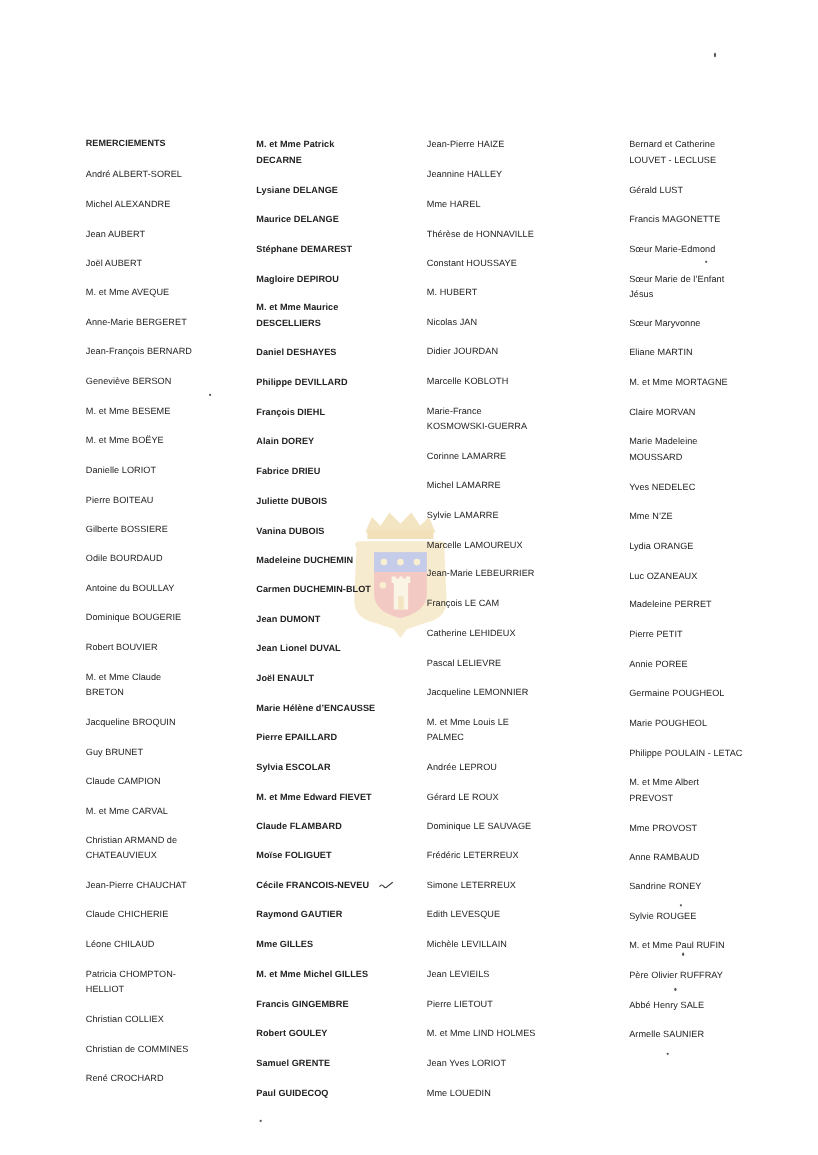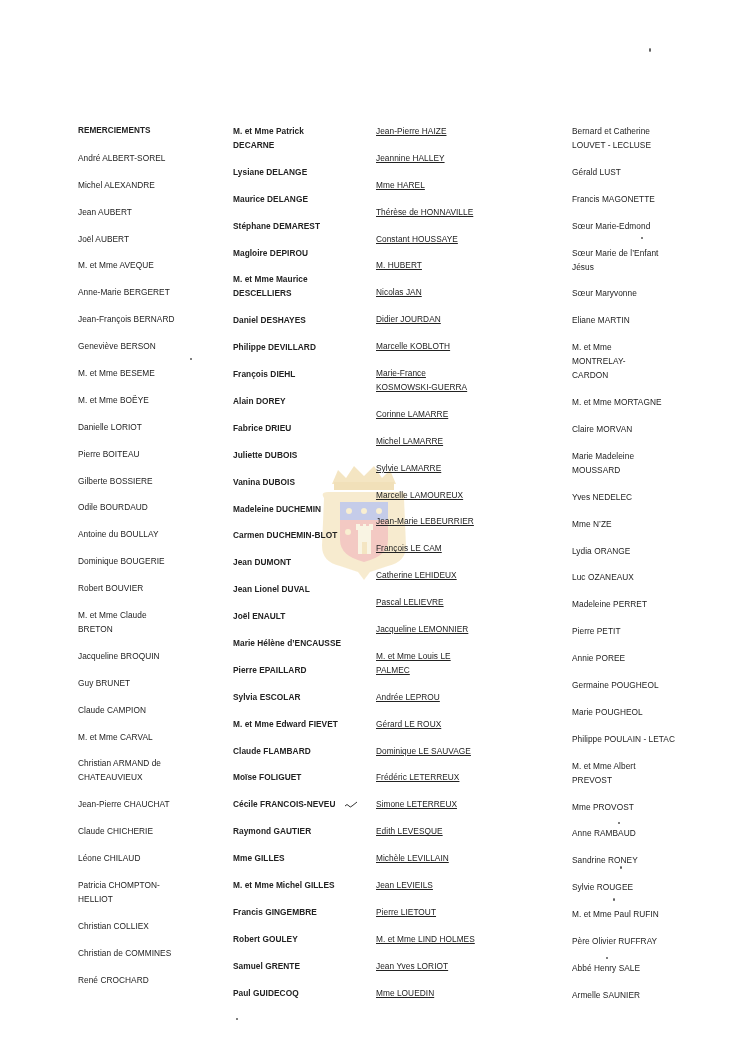--- a/index.html
+++ b/index.html
@@ -5,21 +5,21 @@
     html, body { margin: 0; padding: 0; background: #ffffff; }
     body {
       width: 744px; height: 1050px; position: relative; overflow: hidden;
       font-family: "Liberation Sans", "DejaVu Sans", sans-serif;
       color: #222222;
     }
     .page { position: absolute; inset: 0; }
     .col { position: absolute; top: 84px; width: 150px; margin-top: 40px; }
     .col-1 { left: 78px; }
     .col-2 { left: 233px; font-weight: bold; }
-    .col-3 { left: 376px; text-decoration: underline; }
+    .col-3 { left: 388px; }
     .col-4 { left: 572px; }
     .entry {
       font-size: 8.3px; line-height: 14px; letter-spacing: 0.05px;
       margin: 0 0 12.9px 0; min-height: 14px; white-space: normal;
     }
     .entry.title { font-weight: bold; font-size: 8.2px; }
     .entry.two-line { }
     .watermark {
       position: absolute; left: 318px; top: 462px; width: 92px; height: 120px;
       opacity: 0.45; pointer-events: none;
@@ -163,21 +163,20 @@
   </div>
 
   <div class="col col-4">
     <div class="entry two-line" style="width:90px">Bernard et Catherine LOUVET - LECLUSE</div>
     <div class="entry">Gérald LUST</div>
     <div class="entry">Francis MAGONETTE</div>
     <div class="entry">Sœur Marie-Edmond</div>
     <div class="entry two-line" style="width:100px">Sœur Marie de l’Enfant Jésus</div>
     <div class="entry">Sœur Maryvonne</div>
     <div class="entry">Eliane MARTIN</div>
-    <div class="entry two-line" style="width:86px">M. et Mme MONTRELAY-CARDON</div>
     <div class="entry">M. et Mme MORTAGNE</div>
     <div class="entry">Claire MORVAN</div>
     <div class="entry two-line" style="width:78px">Marie Madeleine MOUSSARD</div>
     <div class="entry">Yves NEDELEC</div>
     <div class="entry">Mme N’ZE</div>
     <div class="entry">Lydia ORANGE</div>
     <div class="entry">Luc OZANEAUX</div>
     <div class="entry">Madeleine PERRET</div>
     <div class="entry">Pierre PETIT</div>
     <div class="entry">Annie POREE</div>

